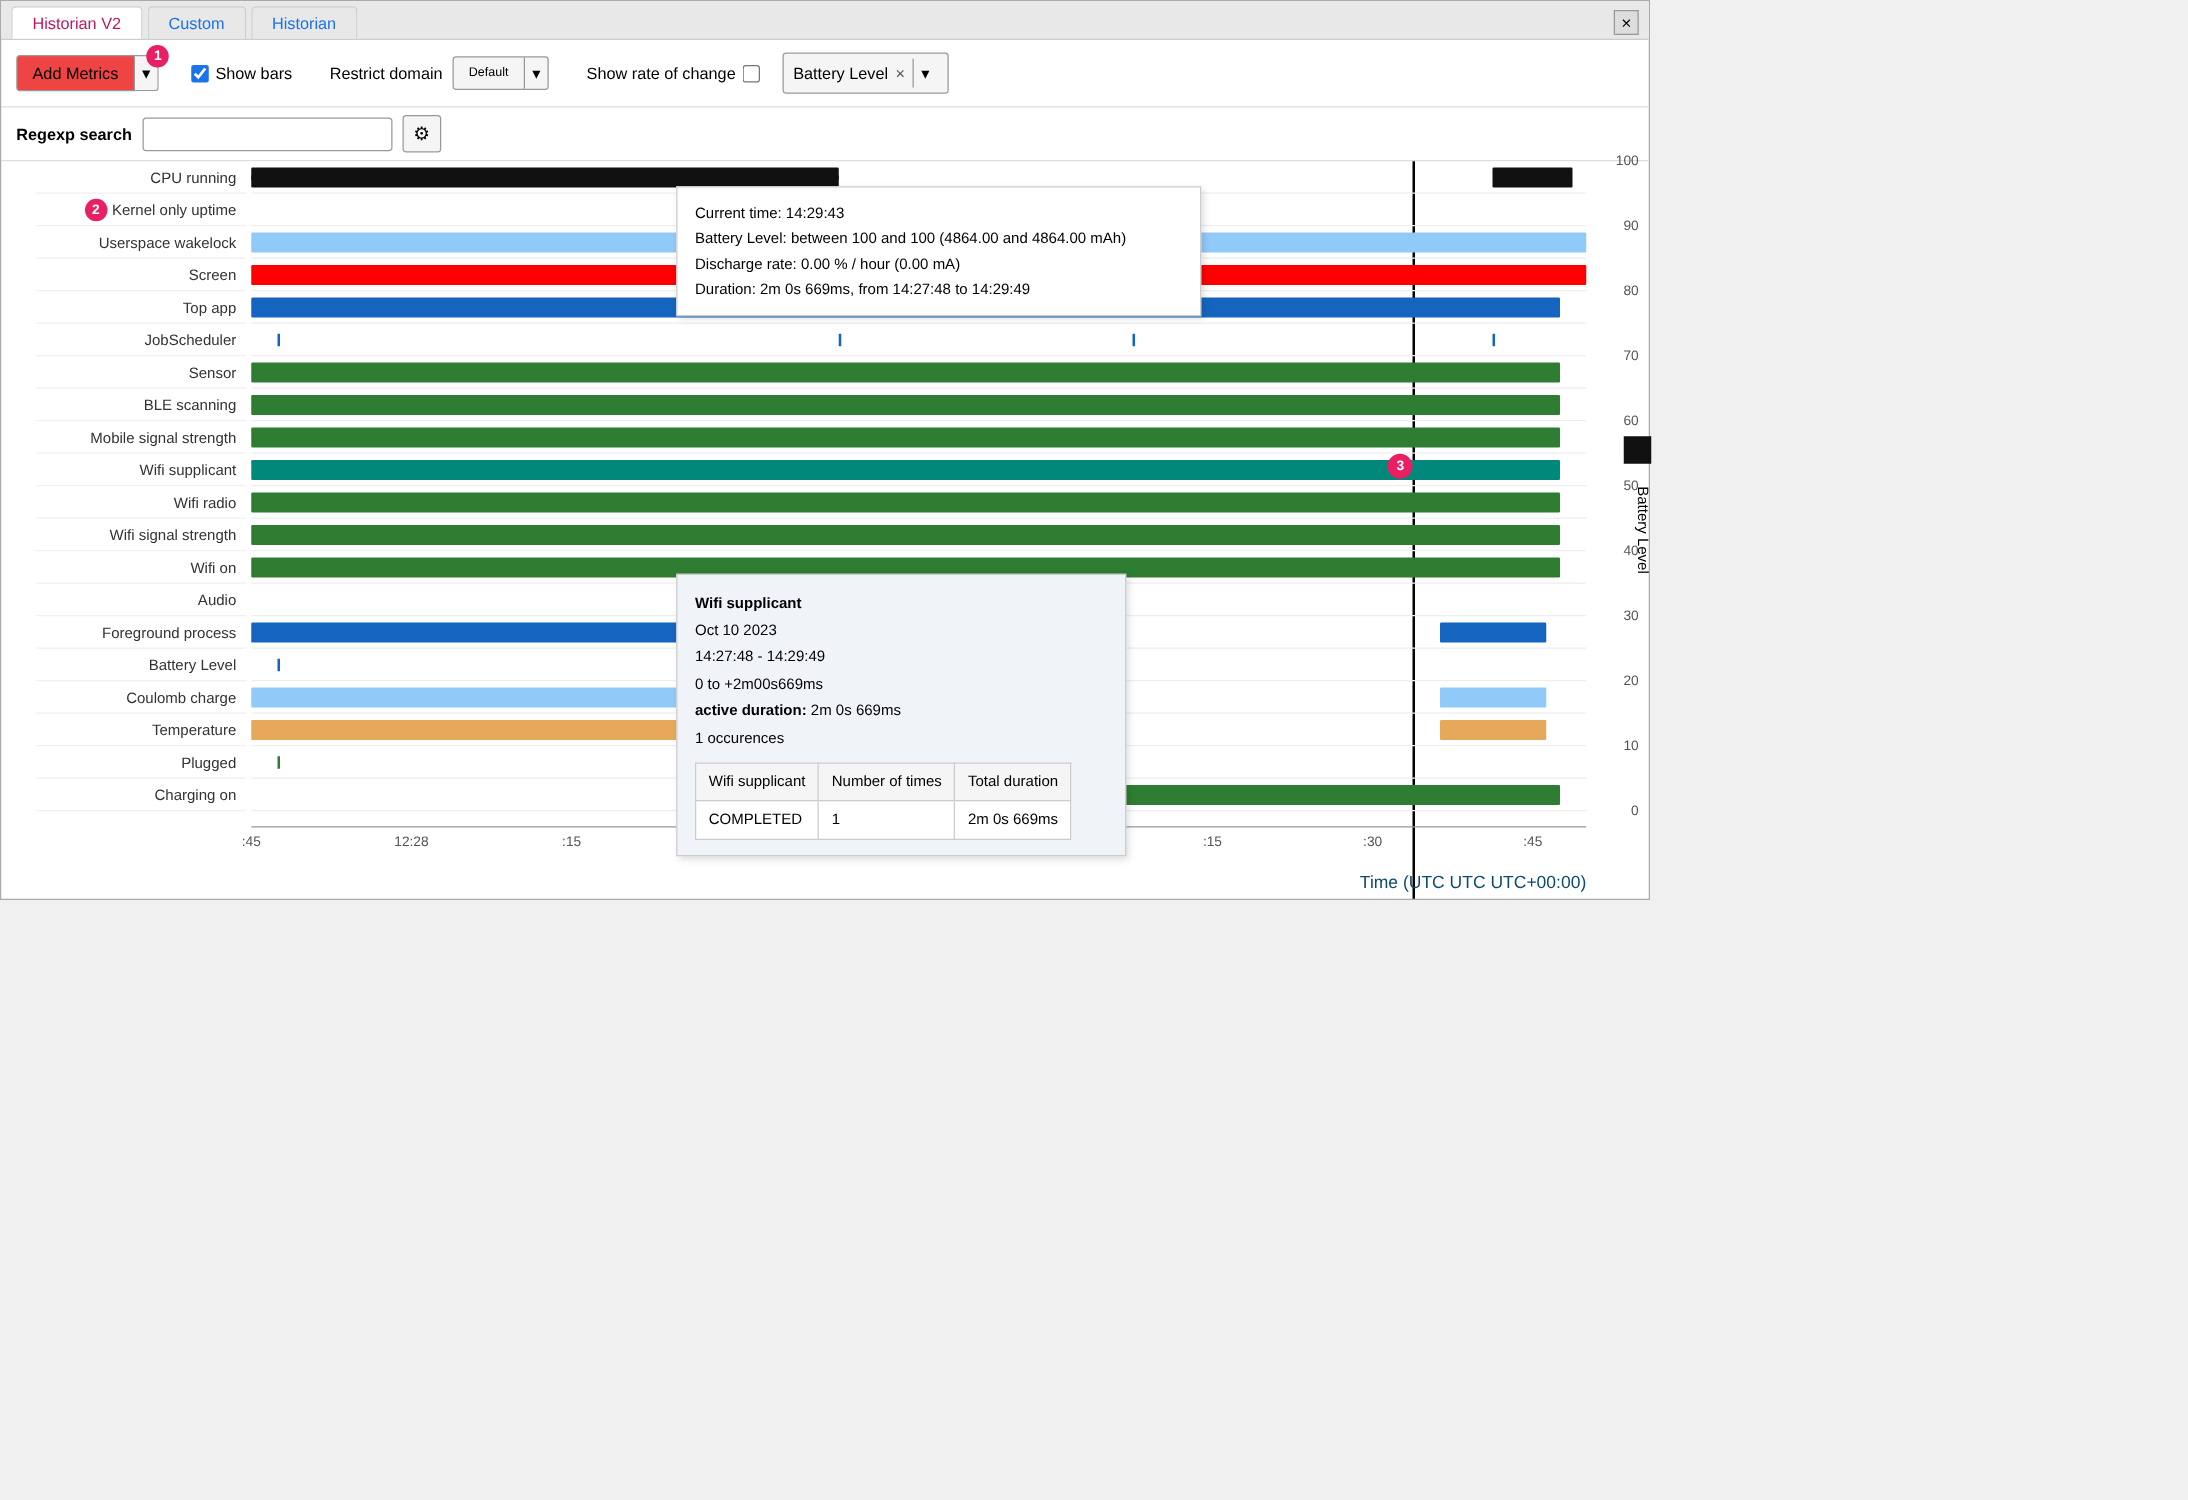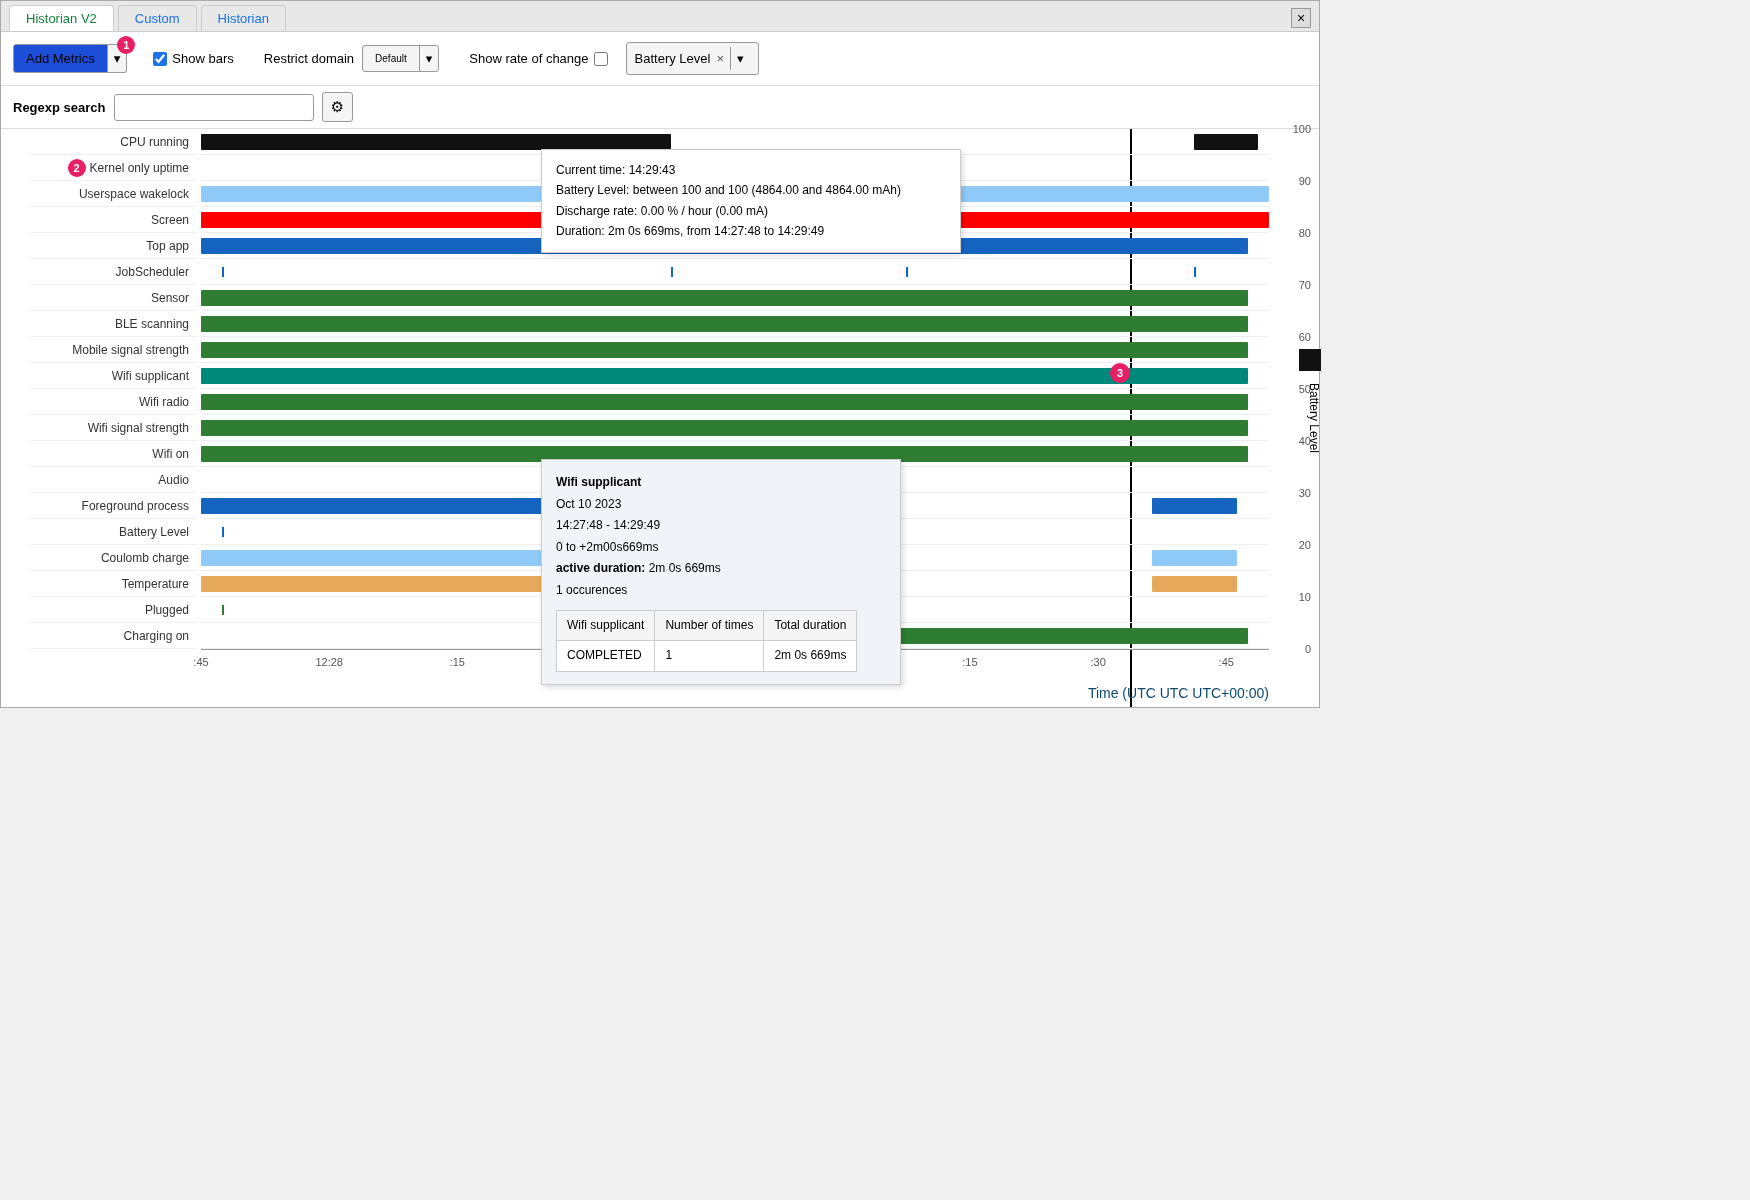--- a/index.html
+++ b/index.html
@@ -25,21 +25,21 @@
       padding: 5px 16px;
       border: 1px solid #ccc;
       border-bottom: none;
       background: #e0e0e0;
       cursor: pointer;
       font-size: 13px;
       border-radius: 4px 4px 0 0;
     }
     .tab.active {
       background: #fff;
-      color: #15803d;
+      color: #be185d;
       font-weight: 500;
     }
     .tab.inactive { color: #1a73e8; background: #e8e8e8; }
     .close-btn {
       margin-left: auto;
       width: 20px; height: 20px;
       border: 1px solid #999;
       background: #ddd;
       cursor: pointer;
       display: flex; align-items: center; justify-content: center;
@@ -55,21 +55,21 @@
       border-bottom: 1px solid #ddd;
       flex-wrap: wrap;
     }
     .add-metrics-group {
       display: flex;
       align-items: center;
       position: relative;
     }
     .add-metrics-btn {
       border: 1px solid #999;
-      background: #1d4ed8;
+      background: #ef4444;
       padding: 6px 12px;
       cursor: pointer;
       font-size: 13px;
       border-radius: 3px 0 0 3px;
     }
     .add-metrics-arrow {
       border: 1px solid #999;
       border-left: none;
       background: #f5f5f5;
       padding: 6px 6px;
@@ -494,21 +494,21 @@
       </div>
 
       <div class="chart-row">
         <div class="tick-mark" style="left:2%;background:#2e7d32;"></div>
       </div>
 
       <div class="chart-row">
         <div class="bar bar-green" style="left:44%;width:54%;"></div>
       </div>
 
-      <div style="position:relative; margin-top:0;">
+      <div style="position:relative; margin-top:12px;">
         <div class="x-axis">
           <span class="x-tick" style="left:0%;">:45</span>
           <span class="x-tick" style="left:12%;">12:28</span>
           <span class="x-tick" style="left:24%;">:15</span>
           <span class="x-tick" style="left:36%;">:30</span>
           <span class="x-tick" style="left:48%;">:45</span>
           <span class="x-tick" style="left:60%;">02:29</span>
           <span class="x-tick" style="left:72%;">:15</span>
           <span class="x-tick" style="left:84%;">:30</span>
           <span class="x-tick" style="left:96%;">:45</span>

